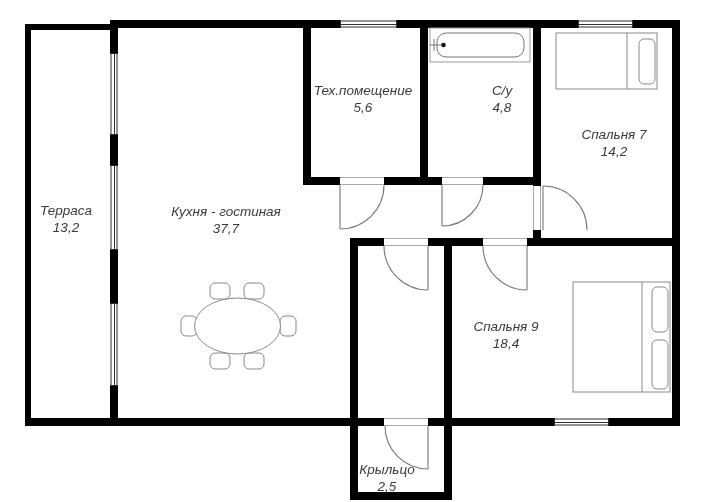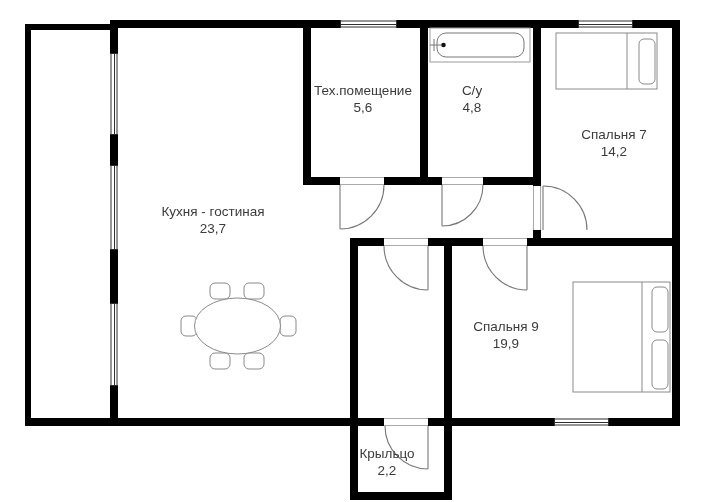--- a/index.html
+++ b/index.html
@@ -3,21 +3,21 @@
 <meta charset="utf-8">
 <style>
   html,body{margin:0;padding:0;background:#ffffff;}
   .stage{
     position:relative;width:724px;height:502px;background:#ffffff;overflow:hidden;
     font-family:"Liberation Sans",sans-serif;
   }
   .stage svg{position:absolute;left:0;top:0;}
   .room-label{
     position:absolute;transform:translateX(-50%);text-align:center;
-    font-size:13.5px;line-height:17px;color:#3b3b3b;white-space:nowrap;
+    font-size:13.5px;line-height:17px;color:#3b3b3b;white-space:nowrap;font-style:italic;
   }
   .room-label .rname,.room-label .rarea{pointer-events:none;}
 </style>
 </head>
 <body>
 
 <div class="stage">
 
   <svg width="724" height="502" viewBox="0 0 724 502">
 
@@ -134,45 +134,49 @@
       <rect x="210" y="283" width="20" height="16" rx="5"></rect>
       <rect x="244" y="283" width="20" height="16" rx="5"></rect>
       <rect x="210" y="353" width="20" height="16" rx="5"></rect>
       <rect x="244" y="353" width="20" height="16" rx="5"></rect>
       <rect x="181" y="316" width="16" height="20" rx="5"></rect>
       <rect x="280" y="316" width="16" height="20" rx="5"></rect>
       <ellipse cx="237.5" cy="326" rx="43" ry="28"></ellipse>
     </g>
   </svg>
 
+  <div class="room-label" style="left:66px;top:202px">
+    <div class="rname">Терраса</div>
+    <div class="rarea">13,2</div>
+  </div>
 
-  <div class="room-label" style="left:213px;top:203px">
+  <div class="room-label" style="left:226px;top:203px">
     <div class="rname">Кухня - гостиная</div>
-    <div class="rarea">23,7</div>
+    <div class="rarea">37,7</div>
   </div>
 
   <div class="room-label" style="left:363px;top:82px">
     <div class="rname">Тех.помещение</div>
     <div class="rarea">5,6</div>
   </div>
 
-  <div class="room-label" style="left:472px;top:82px">
+  <div class="room-label" style="left:502px;top:82px">
     <div class="rname">С/у</div>
     <div class="rarea">4,8</div>
   </div>
 
   <div class="room-label" style="left:614px;top:126px">
     <div class="rname">Спальня 7</div>
     <div class="rarea">14,2</div>
   </div>
 
 
   <div class="room-label" style="left:506px;top:318px">
     <div class="rname">Спальня 9</div>
-    <div class="rarea">19,9</div>
+    <div class="rarea">18,4</div>
   </div>
 
-  <div class="room-label" style="left:387px;top:445px">
+  <div class="room-label" style="left:387px;top:461px">
     <div class="rname">Крыльцо</div>
-    <div class="rarea">2,2</div>
+    <div class="rarea">2,5</div>
   </div>
 
 </div>
 
 </body></html>

